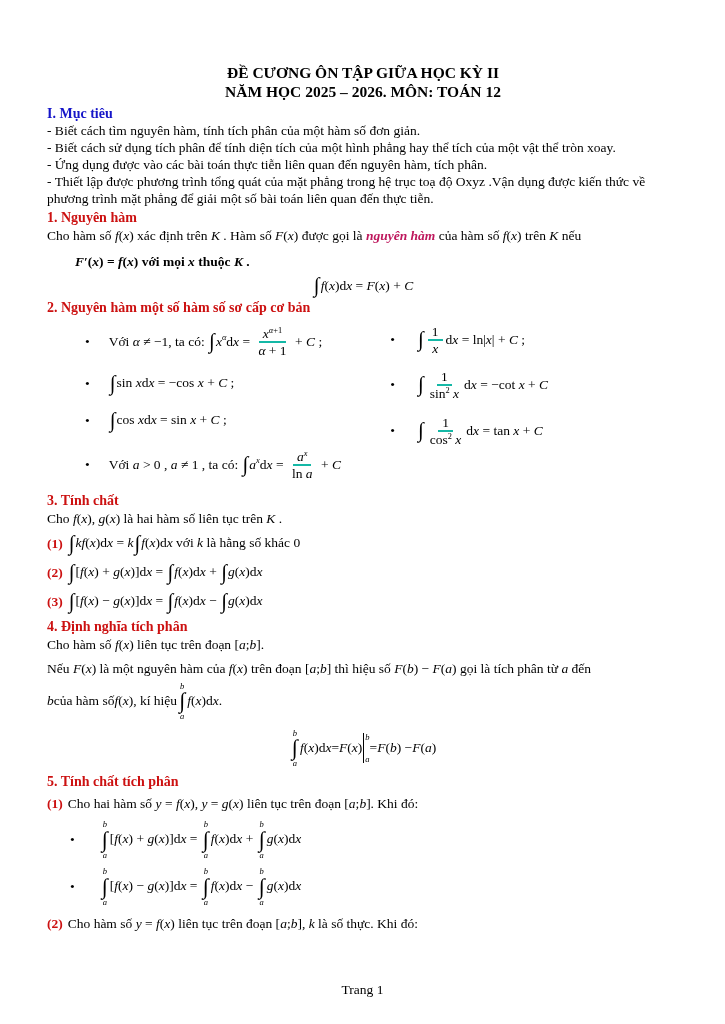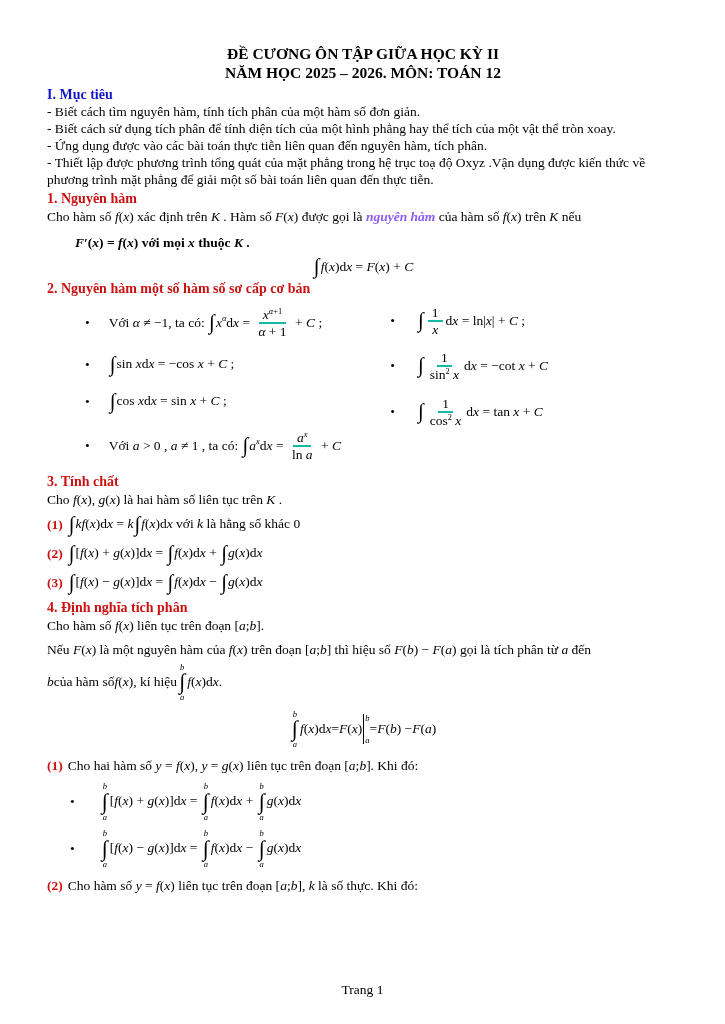--- a/index.html
+++ b/index.html
@@ -2,26 +2,26 @@
 <html><head>
 <meta charset="utf-8">
 <style>
   html,body { margin:0; padding:0; background:#888; }
   .page {
     position:relative; width:725px; height:1024px; background:#ffffff;
     font-family:"Liberation Serif", serif; font-size:13.5px; color:#000;
     overflow:hidden; margin:0 auto; box-sizing:border-box;
     padding:44px 46px 0 47px;
   }
-  .doc-title { text-align:center; font-weight:bold; font-size:15.5px; line-height:19px; margin-bottom:4px; }
+  .doc-title { text-align:center; font-weight:bold; font-size:15.5px; line-height:19px; margin-bottom:4px;margin-top:19px; }
   .hblue { color:#1515c8; font-weight:bold; font-size:14px; line-height:17px; margin-top:1px; }
   .hred  { color:#cc1111; font-weight:bold; font-size:14px; line-height:17px; margin-top:2px; }
   .pline { line-height:17px; }
   .mline .mi, .mi { font-style:italic; }
-  .hl { color:#8b5cf6; font-weight:bold; font-style:italic; }
+  .hl { color:#be185d; font-weight:bold; font-style:italic; }
   .mline { line-height:20px; }
   .indent1 { margin-left:28px; margin-top:6px;font-weight:bold; }
   .cline { text-align:center; margin:4px 0 2px 0; }
   sup { font-size:0.62em; vertical-align:super; line-height:0; }
   
   .frac { display:inline-flex; flex-direction:column; align-items:center; vertical-align:middle; margin:0 3px; line-height:1.15; }
   .frac .num { border-bottom:2px solid #14b8a6; padding:0 4px; }
   .frac .den { padding:0 2px; }
   
   .igl { font-size:21px; line-height:1; vertical-align:middle; display:inline-block; margin:0 1px; transform:translateY(-1px); }
@@ -159,20 +159,21 @@
         <span class="igl">∫</span>
         <span class="ilim">a</span>
       </span><span class="mi">f</span>(<span class="mi">x</span>)d<span class="mi">x</span> = <span class="mi">F</span>(<span class="mi">x</span>)<span class="evb">
         <span class="evline"></span>
         <span class="evcol">
           <span class="ilim">b</span>
           <span class="ilim">a</span>
         </span>
       </span> = <span class="mi">F</span>(<span class="mi">b</span>) − <span class="mi">F</span>(<span class="mi">a</span>)</div>
 
+  <div class="hred">5. Tính chất tích phân</div>
   <div class="numrow s5row">
     <span class="marker">(1)</span>
     <span class="mline">Cho hai hàm số <span class="mi">y</span> = <span class="mi">f</span>(<span class="mi">x</span>), <span class="mi">y</span> = <span class="mi">g</span>(<span class="mi">x</span>) liên tục trên đoạn [<span class="mi">a</span>;<span class="mi">b</span>]. Khi đó:</span>
   </div>
   <div class="s5bullets">
     <div class="brow">
       <span class="bdot">•</span>
       <span class="mline"><span class="intw">
             <span class="ilim">b</span>
             <span class="igl">∫</span>

